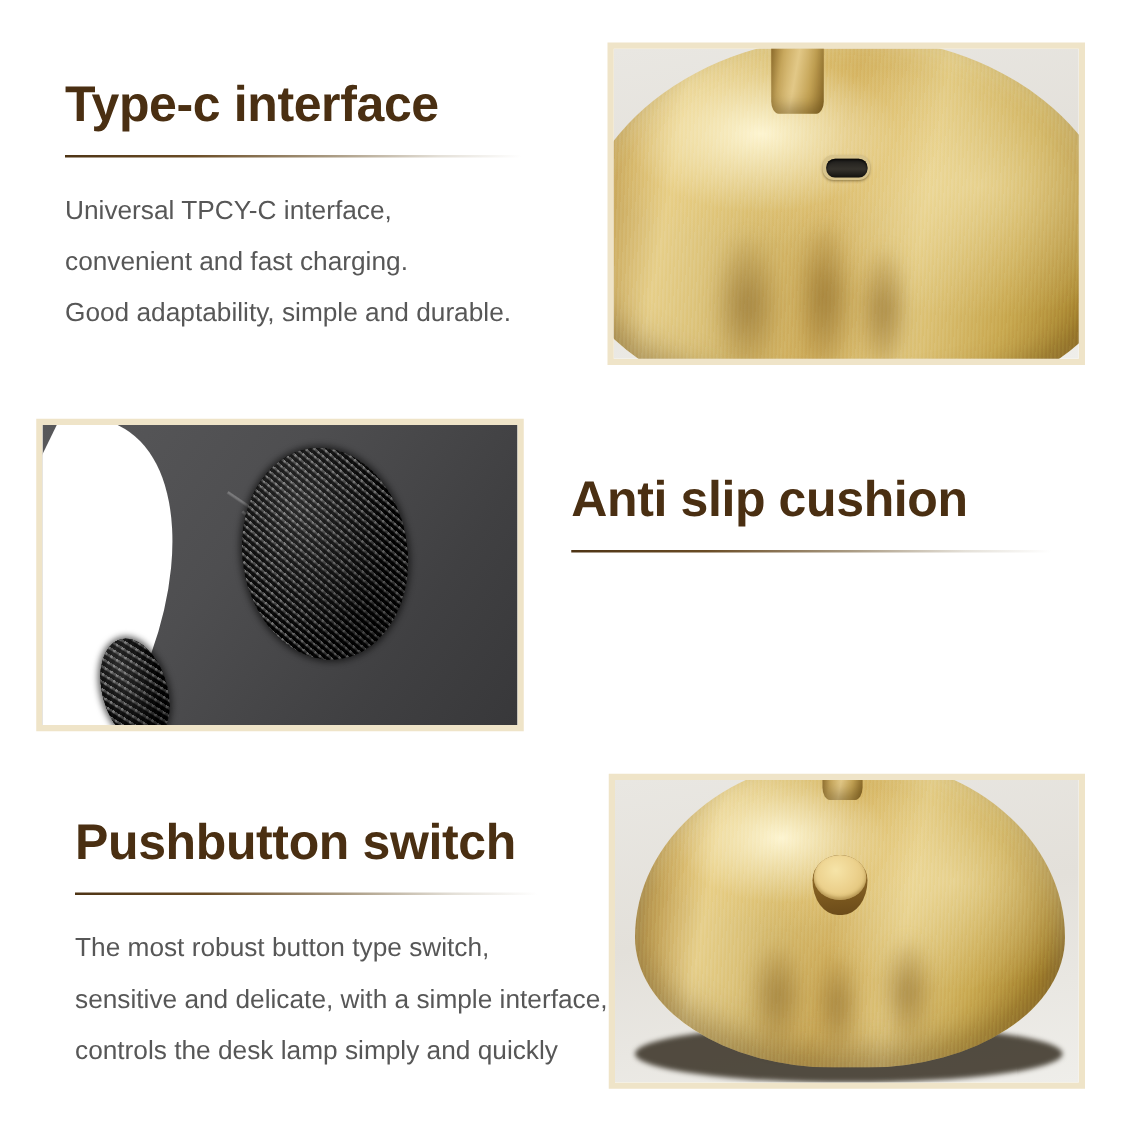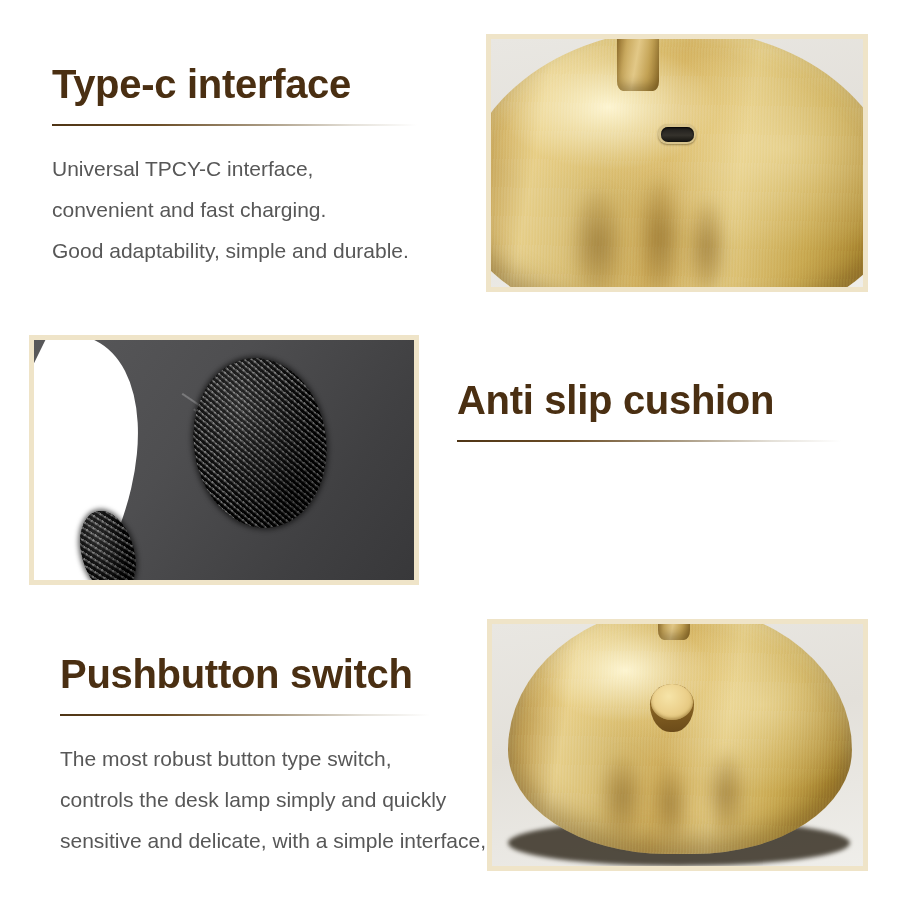--- a/index.html
+++ b/index.html
@@ -241,22 +241,22 @@
 <div class="feature-block" style="left:457px; top:378px; width:384px;">
   <h2 class="feature-heading">Anti slip cushion</h2>
   <div class="feature-rule"></div>
 </div>
 
 <div class="feature-block" style="left:60px; top:652px; width:370px;">
   <h2 class="feature-heading">Pushbutton switch</h2>
   <div class="feature-rule"></div>
   <div class="feature-body">
     <div class="line">The most robust button type switch,</div>
+    <div class="line">sensitive and delicate, with a simple interface,</div>
     <div class="line">controls the desk lamp simply and quickly</div>
-    <div class="line">sensitive and delicate, with a simple interface,</div>
   </div>
 </div>
 
 <div class="photo-frame" style="left:487px; top:619px; width:381px; height:252px;">
   <div class="photo-inner">
     <div class="scene-gold"></div>
     <div class="base-shadow" style="left:16px; top:196px; width:342px; height:46px;"></div>
     <div class="dome" style="left:16px; top:-18px; width:344px; height:248px;">
       <div class="dome-brush"></div>
     </div>

